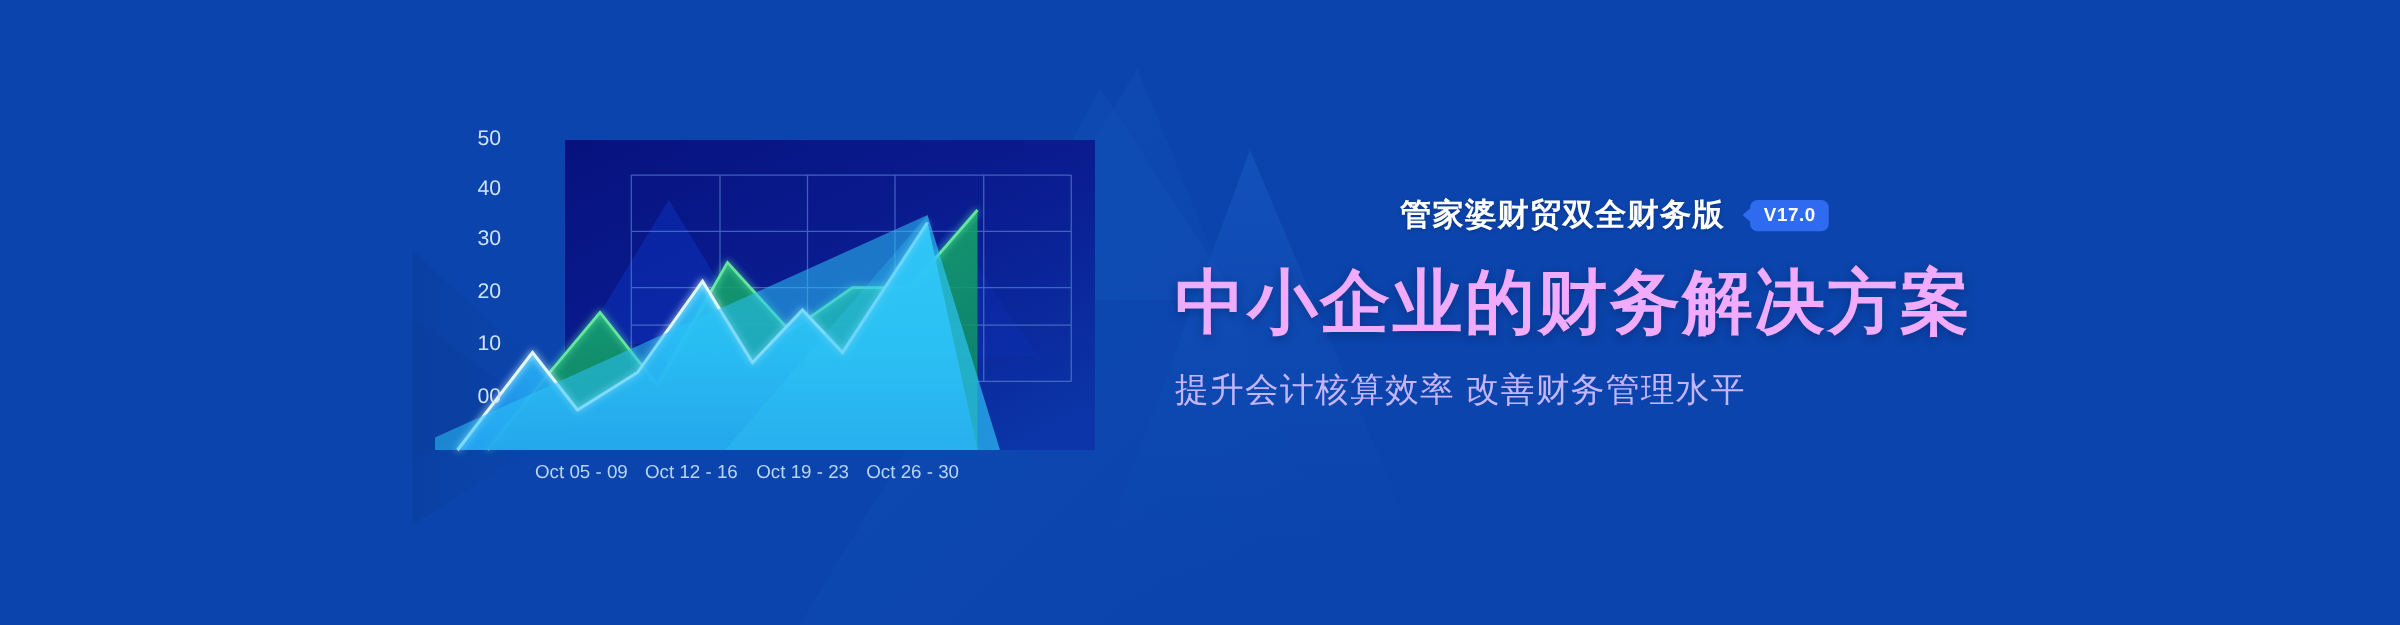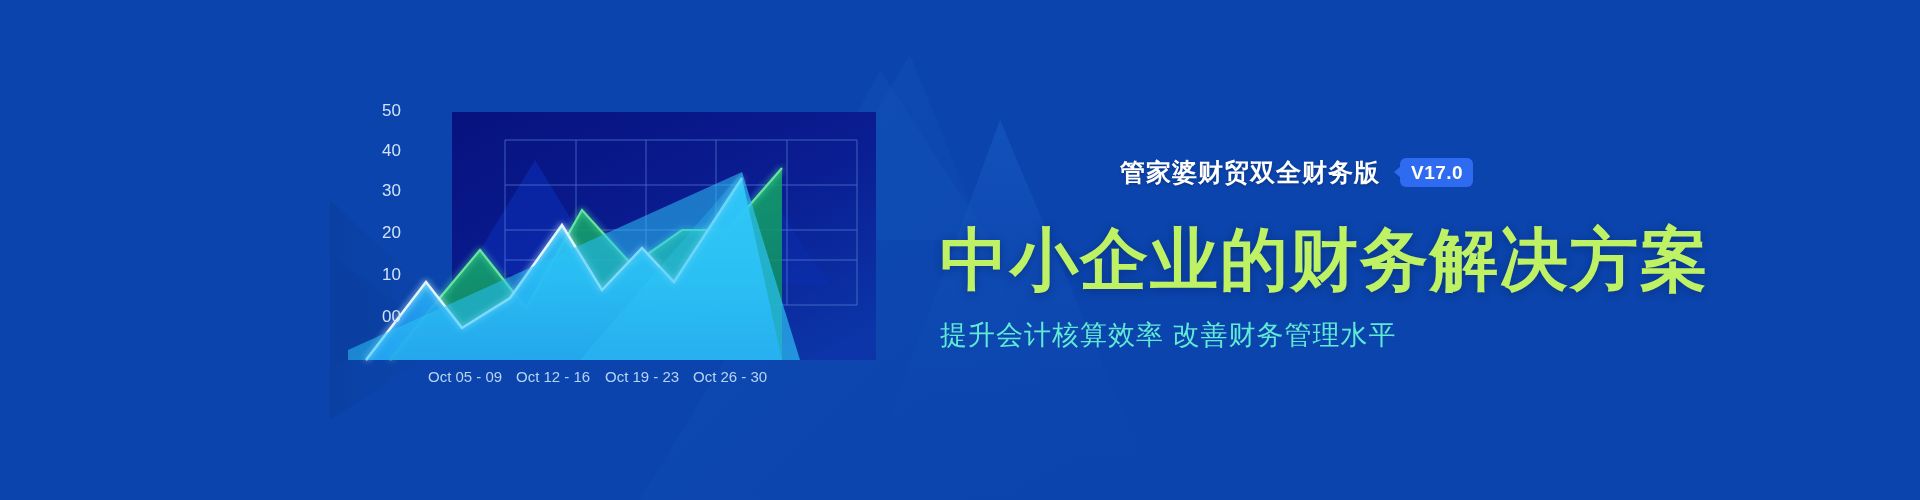--- a/index.html
+++ b/index.html
@@ -46,50 +46,50 @@
     letter-spacing:1px;
     line-height:1;
     text-shadow:0 1px 3px rgba(0,0,0,.25);
     white-space:nowrap;
   }
   #version-badge{
     position:relative;
     margin-left:20px;
     background:#2F6BF0;
     color:#FFFFFF;
-    font-size:19px;
+    font-size:15px;
     font-weight:bold;
     border-radius:6px;
     padding:5px 10px 5px 11px;
     line-height:1;
     letter-spacing:.5px;
     white-space:nowrap;
   }
   #version-badge:before{
     content:"";
     position:absolute;
     left:-6px;top:50%;
     transform:translateY(-50%);
     border-top:6px solid transparent;
     border-bottom:6px solid transparent;
     border-right:7px solid #2F6BF0;
   }
   #headline{
-    margin-top:32px;
-    color:#bef264;
-    font-size:68px;
+    margin-top:22px;
+    color:#f0abfc;
+    font-size:56px;
     font-weight:bold;
     letter-spacing:2px;
     line-height:1.12;
     white-space:nowrap;
     text-shadow:0 2px 8px rgba(0,20,70,.35);
   }
   #subhead{
     margin-top:22px;
-    color:#5eead4;
+    color:#c4b5fd;
     font-size:27px;
     font-weight:normal;
     letter-spacing:1px;
     line-height:1.2;
     white-space:nowrap;
   }
 
   
   .axis-label{
     fill:#CFE4FA;

